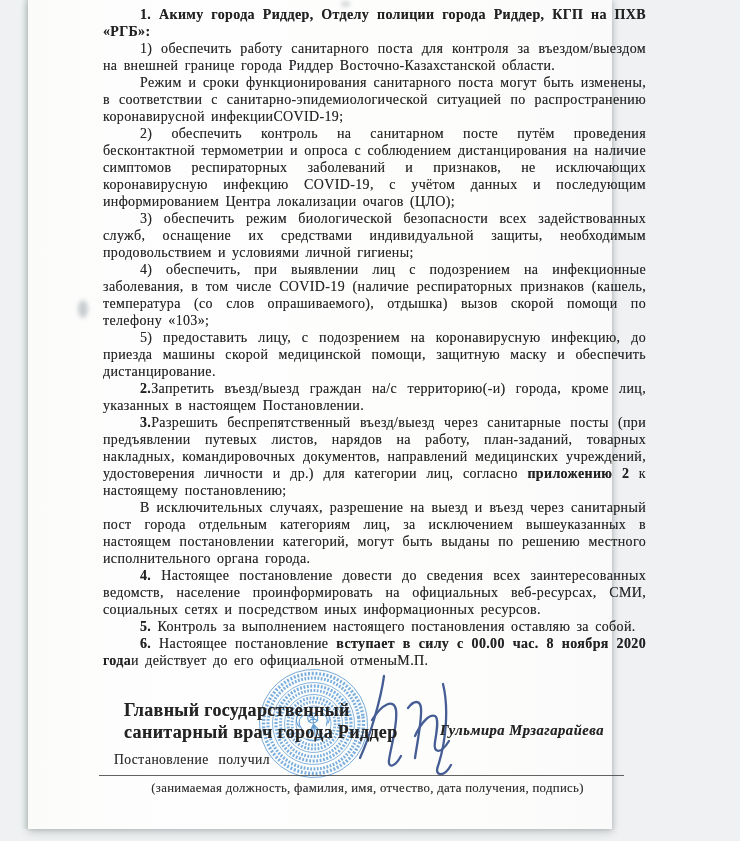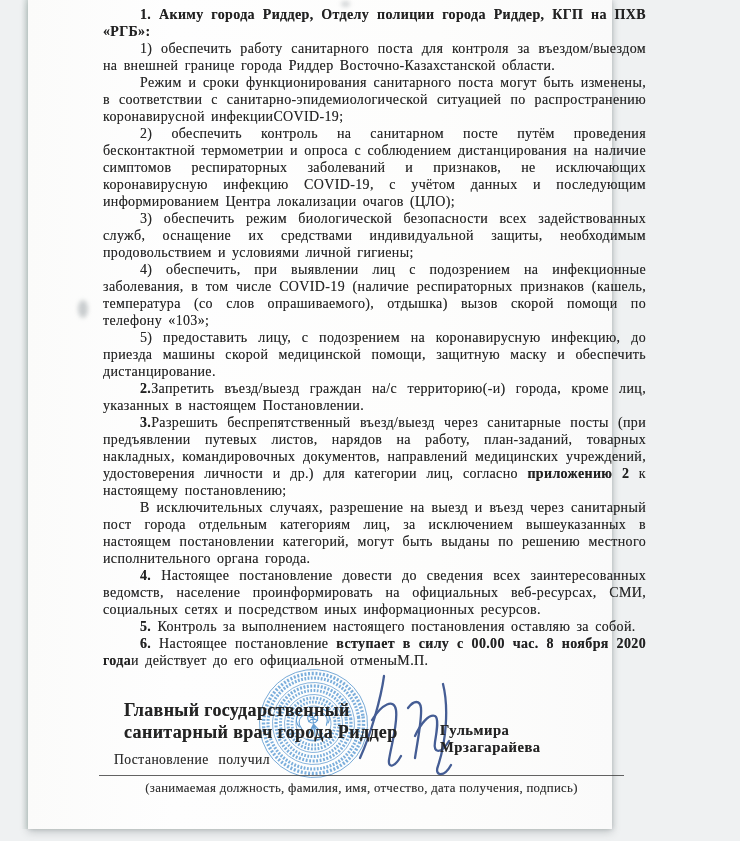--- a/index.html
+++ b/index.html
@@ -27,33 +27,34 @@
   .body-text p b{font-weight:bold;color:#222;}
   .sig-left{
     position:absolute;left:75px;top:700px;
     font-weight:bold;font-size:18px;line-height:21.5px;color:#242424;
     letter-spacing:.35px;text-shadow:0 0 .6px rgba(40,40,40,.55);margin-left:21px;
   }
   .sig-name{
     position:absolute;left:412px;top:722px;
     font-weight:bold;font-size:14.6px;color:#242424;letter-spacing:.5px;
     text-shadow:0 0 .6px rgba(40,40,40,.55);
+    font-style:italic;
   }
   .received{
     position:absolute;left:76px;top:752px;
     font-size:13.6px;color:#2e2e2e;letter-spacing:.45px;word-spacing:6px;
     text-shadow:0 0 .5px rgba(50,50,50,.5);
     margin-left:10px;
   }
   .fill-line{
     position:absolute;left:71px;top:775px;width:525px;height:0;
     border-top:1.4px solid rgba(55,55,55,.78);
   }
   .caption{
-    position:absolute;left:71px;top:781px;width:525px;text-align:center;
+    position:absolute;left:77px;top:781px;width:525px;text-align:center;
     font-size:12.8px;color:#2e2e2e;letter-spacing:.3px;
     text-shadow:0 0 .5px rgba(50,50,50,.45);
   }
   .seal{
     position:absolute;left:229px;top:667px;width:113px;height:113px;
     opacity:.88;mix-blend-mode:multiply;transform:rotate(-8deg);
   }
   .signature-ink{
     position:absolute;left:316px;top:650px;width:128px;height:132px;
     mix-blend-mode:multiply;opacity:.92;

